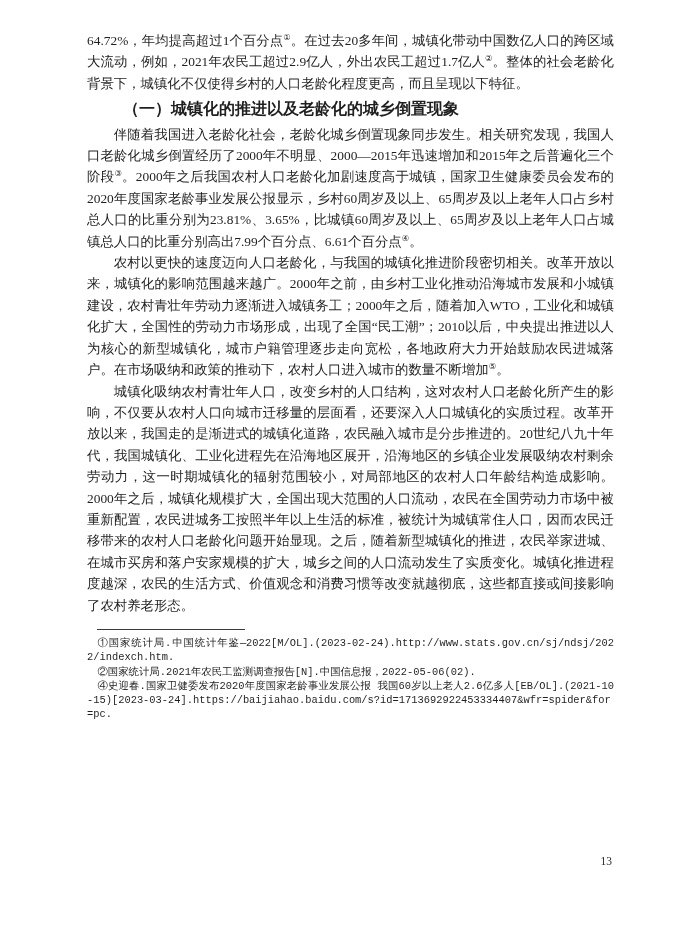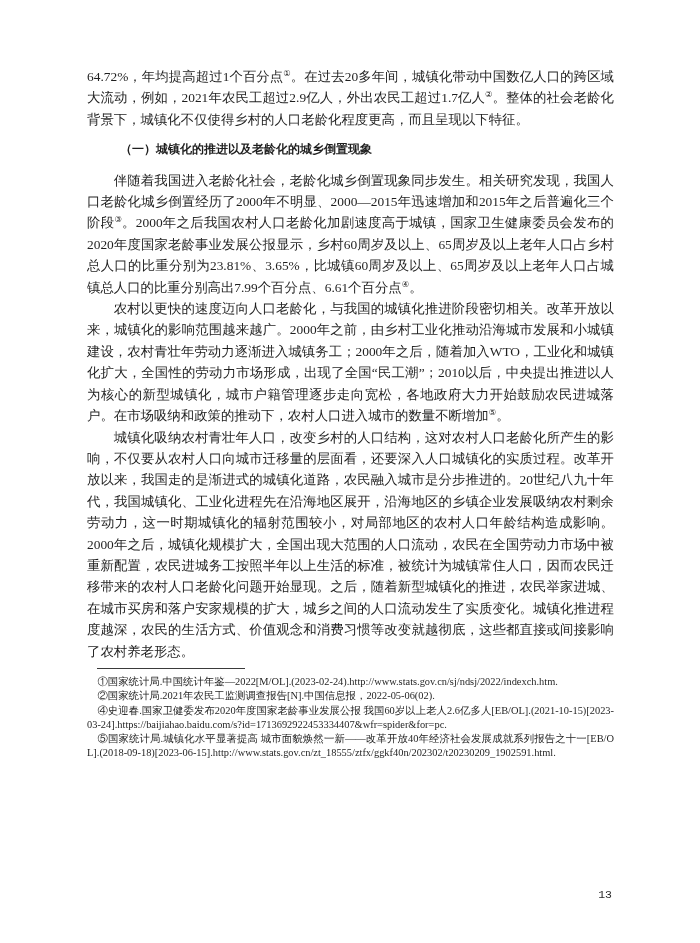--- a/index.html
+++ b/index.html
@@ -7,21 +7,21 @@
     padding: 0;
     background: #e8e8e8;
   }
   .page {
     position: relative;
     width: 700px;
     height: 943px;
     margin: 0 auto;
     background: #ffffff;
     box-sizing: border-box;
-    padding: 66px 86px 0 87px;
+    padding: 30px 86px 0 87px;
     color: #1f1f1f;
     font-family: "Liberation Serif", "DejaVu Serif", serif;
     overflow: hidden;
   }
   .body-text {
     font-size: 13.4px;
     line-height: 21.4px;
     text-align: justify;
   }
   .para {
@@ -30,51 +30,52 @@
   }
   .para.no-indent {
     text-indent: 0;
   }
   .sup {
     font-size: 0.62em;
     vertical-align: super;
     line-height: 0;
   }
   .heading {
-    margin: 9px;
-    font-size: 12px;
+    margin: 4px;
+    font-size: 16px;
     line-height: 21.4px;
     font-weight: bold;
     text-indent: 2em;
     font-family: "Liberation Sans", "DejaVu Sans", sans-serif;
   }
   .footnotes {
-    margin-top: 6px;
+    margin-top: 13px;
+    font-family: Liberation Mono, monospace;
   }
   .fn-divider {
     width: 148px;
     height: 0;
     border-top: 1px solid #3a3a3a;
     margin: 0 0 6px 10px;
   }
   .fn {
     margin: 0;
     font-size: 10.4px;
     line-height: 14.3px;
     text-indent: 1em;
     text-align: justify;
     word-break: break-all;
   }
   .page-number {
     position: absolute;
-    top: 888px;
+    top: 855px;
     right: 88px;
     font-size: 11.5px;
     color: #2a2a2a;
-    font-family: Liberation Mono, monospace;
+    font-family: Liberation Serif, serif;
   }
 </style>
 </head>
 <body>
 
 <div class="page">
 
   <div class="body-text">
     <p class="para no-indent"><span>64.72%，年均提高超过1个百分点</span><span class="sup">①</span><span>。在过去20多年间，城镇化带动中国数亿人口的跨区域大流动，例如，2021年农民工超过2.9亿人，外出农民工超过1.7亿人</span><span class="sup">②</span><span>。整体的社会老龄化背景下，城镇化不仅使得乡村的人口老龄化程度更高，而且呈现以下特征。</span></p>
 
@@ -86,18 +87,17 @@
     <p class="para"><span>农村以更快的速度迈向人口老龄化，与我国的城镇化推进阶段密切相关。改革开放以来，城镇化的影响范围越来越广。2000年之前，由乡村工业化推动沿海城市发展和小城镇建设，农村青壮年劳动力逐渐进入城镇务工；2000年之后，随着加入WTO，工业化和城镇化扩大，全国性的劳动力市场形成，出现了全国“民工潮”；2010以后，中央提出推进以人为核心的新型城镇化，城市户籍管理逐步走向宽松，各地政府大力开始鼓励农民进城落户。在市场吸纳和政策的推动下，农村人口进入城市的数量不断增加</span><span class="sup">⑤</span><span>。</span></p>
 
     <p class="para"><span>城镇化吸纳农村青壮年人口，改变乡村的人口结构，这对农村人口老龄化所产生的影响，不仅要从农村人口向城市迁移量的层面看，还要深入人口城镇化的实质过程。改革开放以来，我国走的是渐进式的城镇化道路，农民融入城市是分步推进的。20世纪八九十年代，我国城镇化、工业化进程先在沿海地区展开，沿海地区的乡镇企业发展吸纳农村剩余劳动力，这一时期城镇化的辐射范围较小，对局部地区的农村人口年龄结构造成影响。2000年之后，城镇化规模扩大，全国出现大范围的人口流动，农民在全国劳动力市场中被重新配置，农民进城务工按照半年以上生活的标准，被统计为城镇常住人口，因而农民迁移带来的农村人口老龄化问题开始显现。之后，随着新型城镇化的推进，农民举家进城、在城市买房和落户安家规模的扩大，城乡之间的人口流动发生了实质变化。城镇化推进程度越深，农民的生活方式、价值观念和消费习惯等改变就越彻底，这些都直接或间接影响了农村养老形态。</span></p>
   </div>
 
   <div class="footnotes">
     <div class="fn-divider"></div>
     <p class="fn">①国家统计局.中国统计年鉴—2022[M/OL].(2023-02-24).http://www.stats.gov.cn/sj/ndsj/2022/indexch.htm.</p>
     <p class="fn">②国家统计局.2021年农民工监测调查报告[N].中国信息报，2022-05-06(02).</p>
     <p class="fn">④史迎春.国家卫健委发布2020年度国家老龄事业发展公报 我国60岁以上老人2.6亿多人[EB/OL].(2021-10-15)[2023-03-24].https://baijiahao.baidu.com/s?id=1713692922453334407&amp;wfr=spider&amp;for=pc.</p>
-    <p class="fn">⑤国家统计局.城镇化水平显著提高 城市面貌焕然一新——改革开放40年经济社会发展成就系列报告之十一[EB/OL].(2018-09-18)[2023-06-15].http://www.stats.gov.cn/zt_18555/ztfx/ggkf40n/202302/t20230209_1902591.html.</p>
   </div>
 
   <div class="page-number">13</div>
 
 </div>
 
 </body></html>

